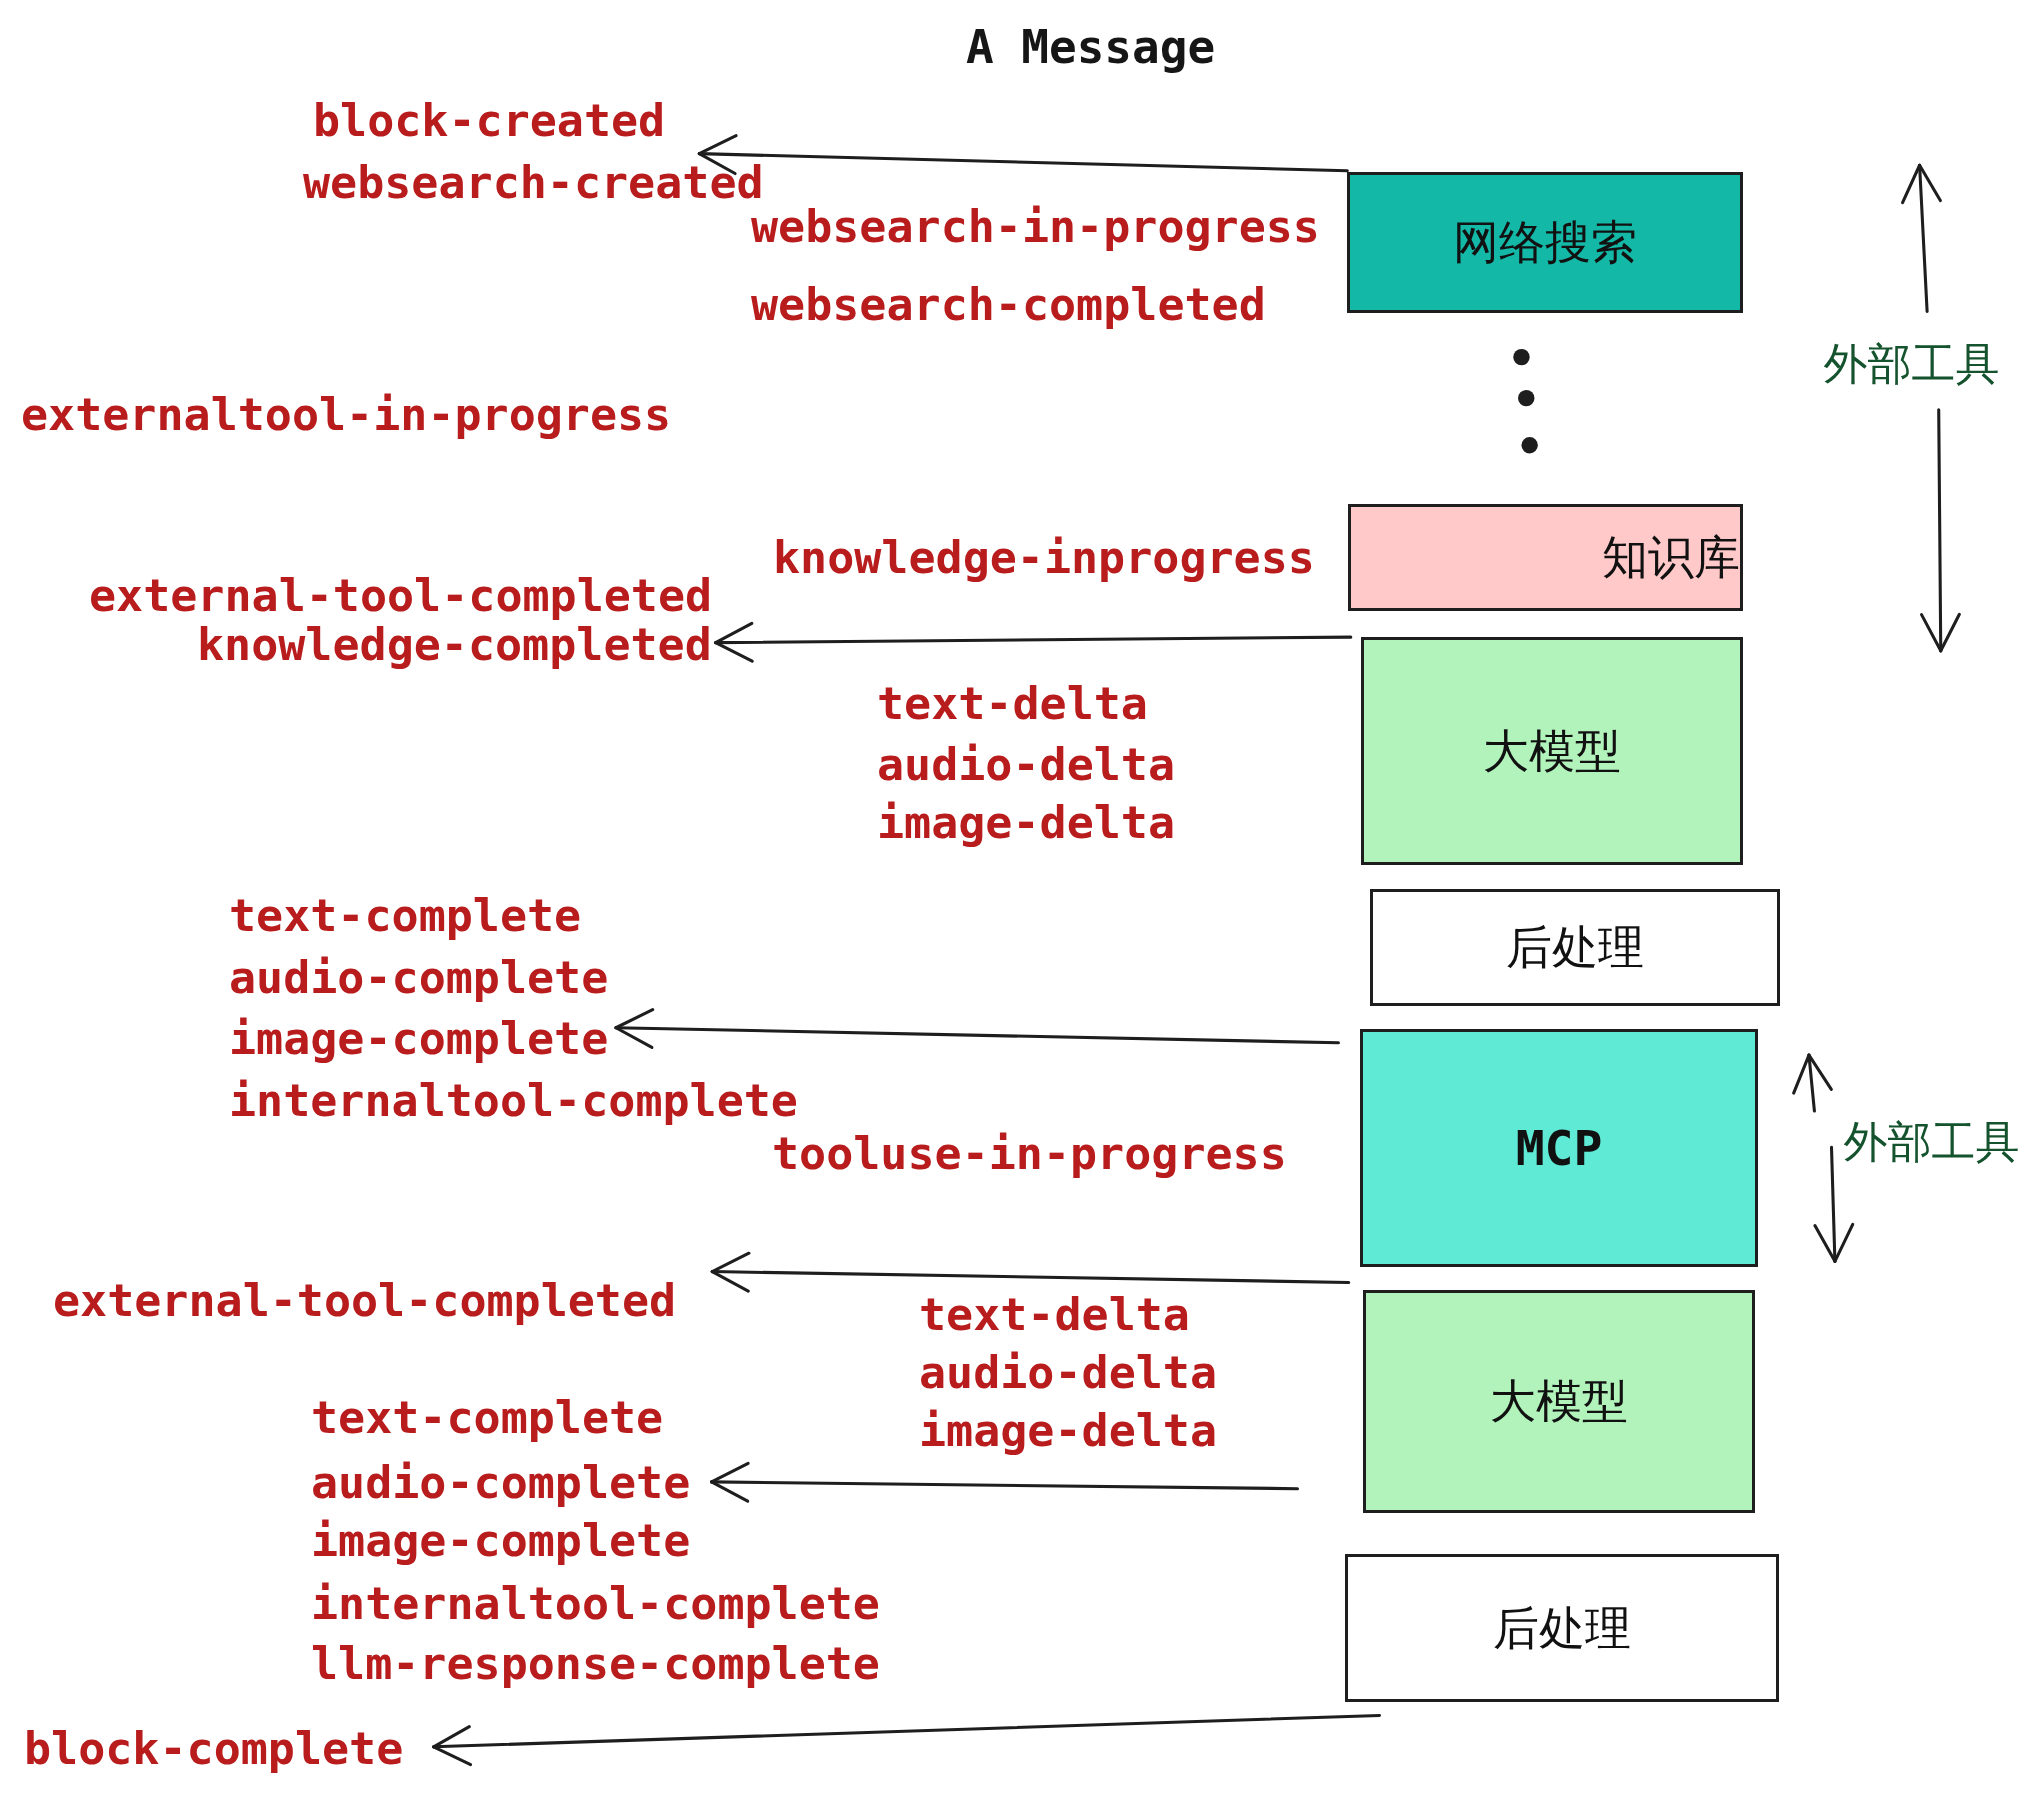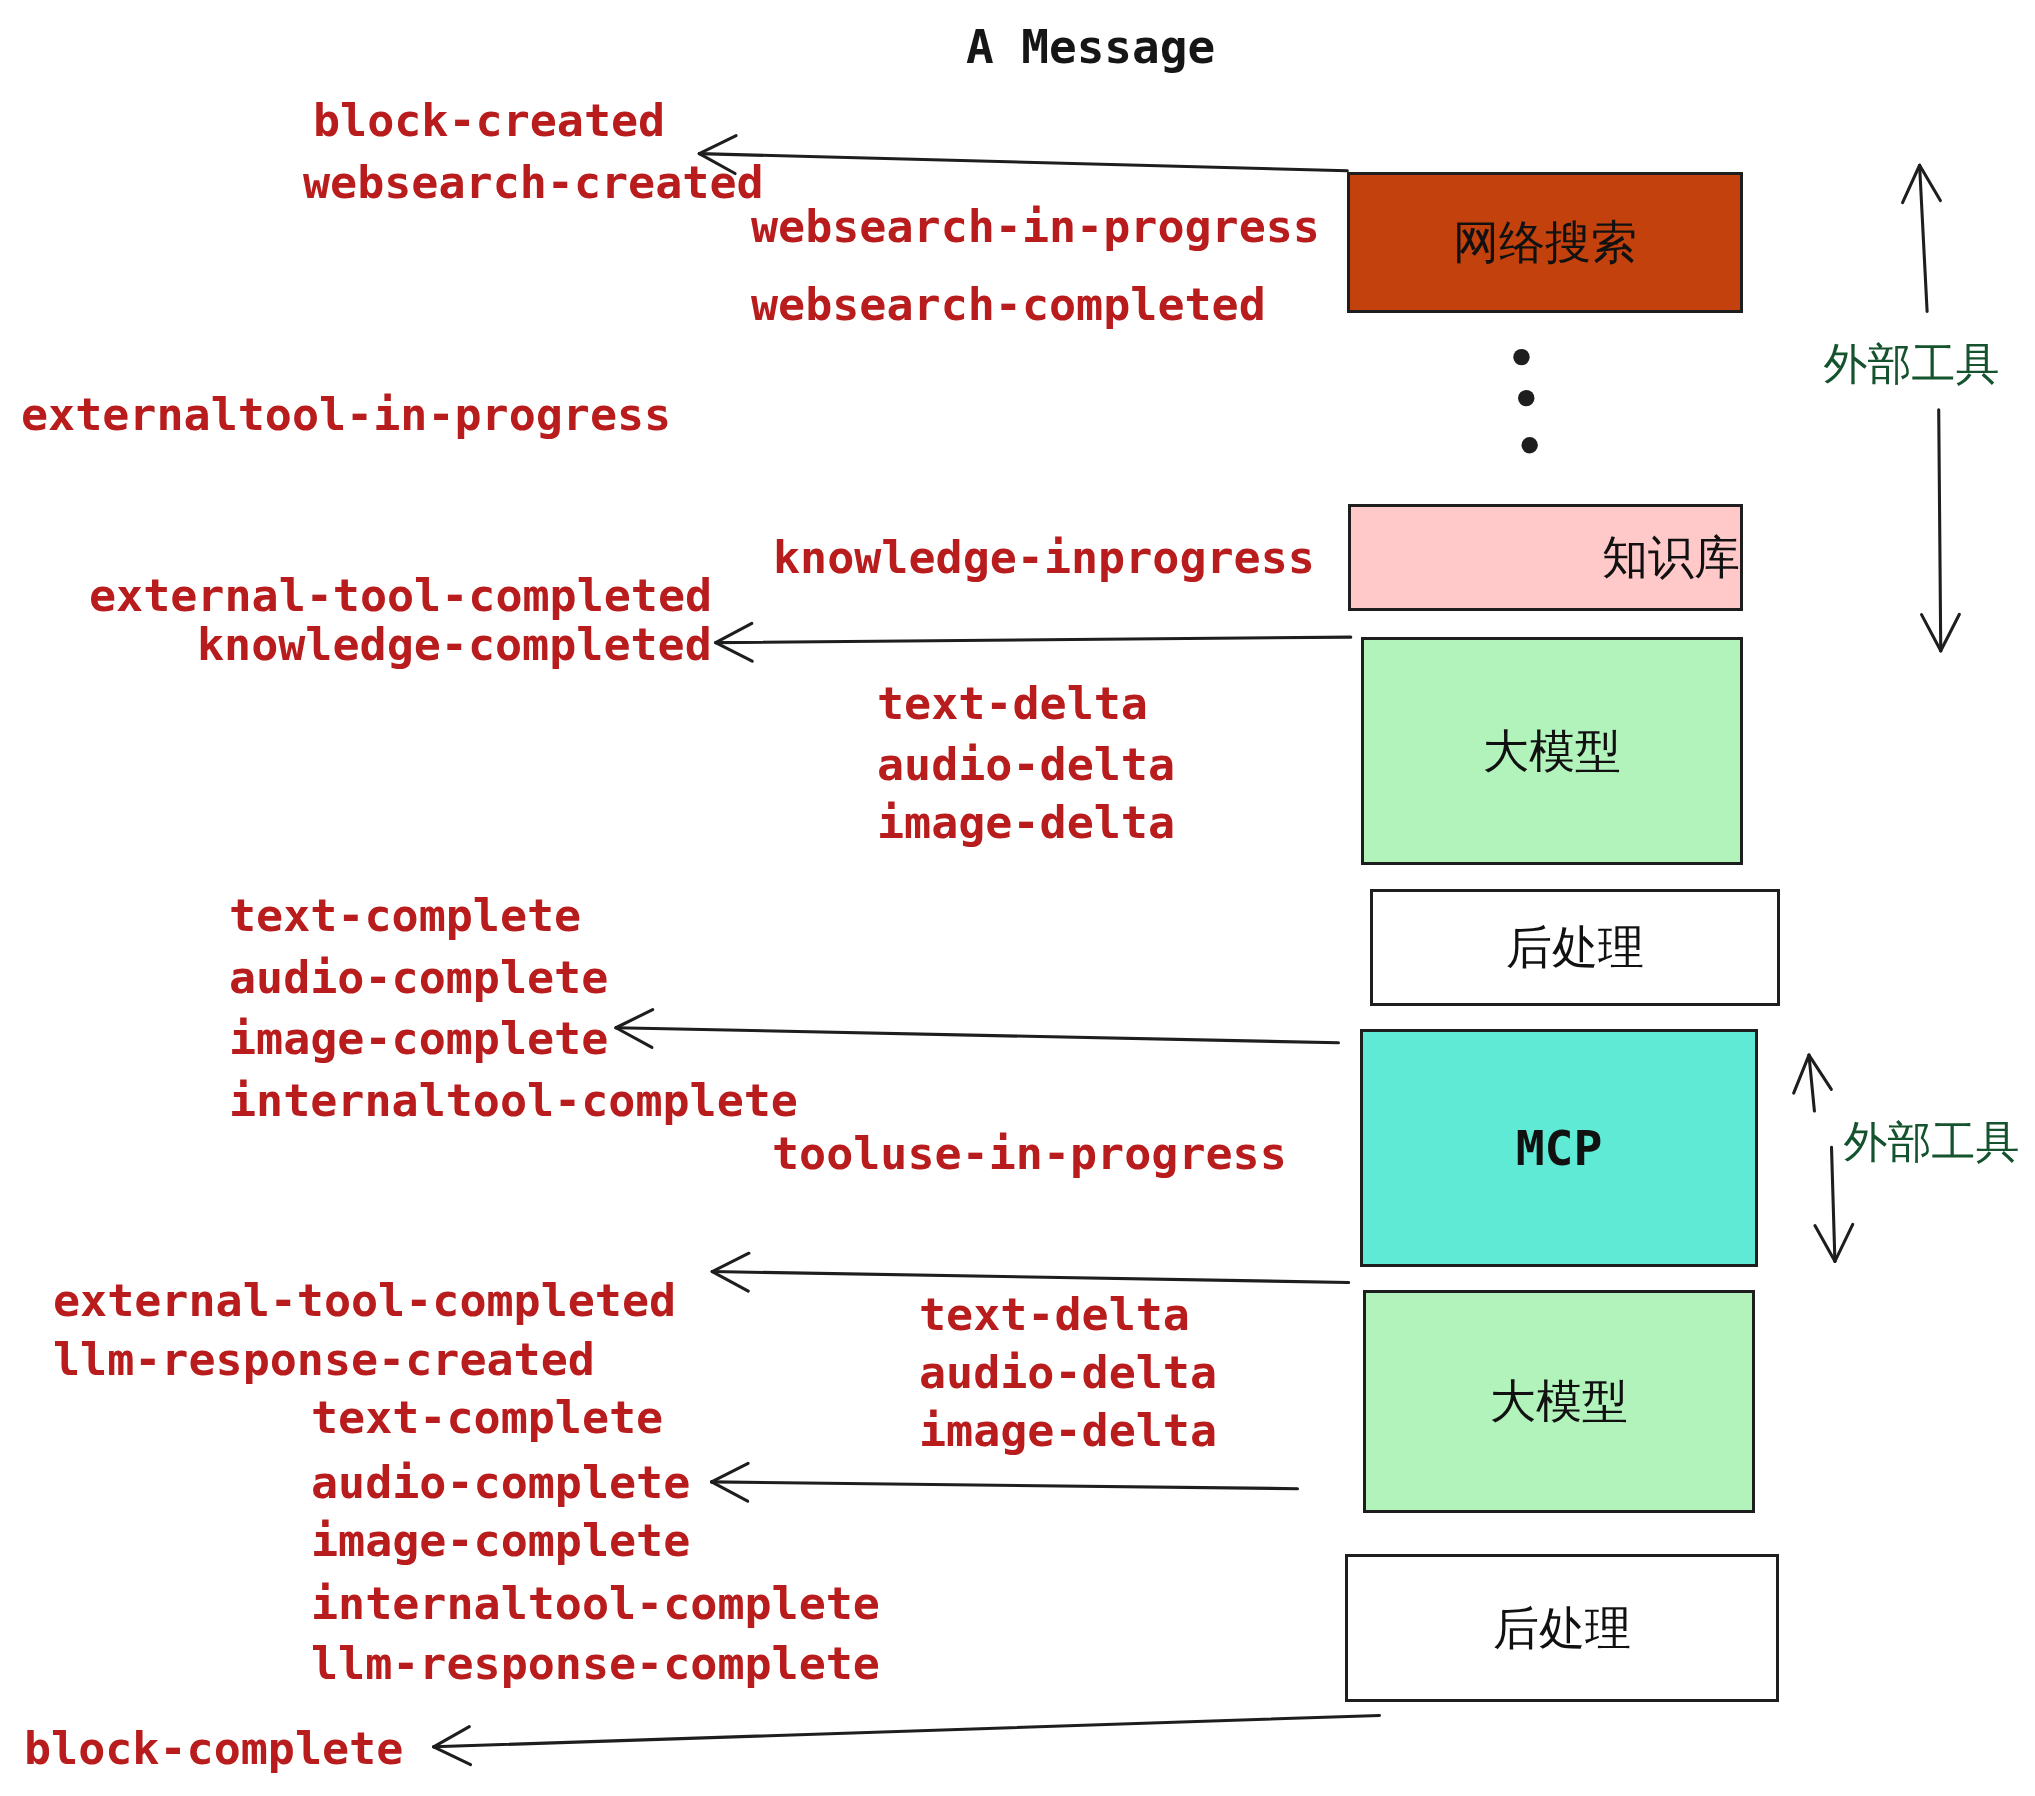--- a/index.html
+++ b/index.html
@@ -94,32 +94,31 @@
   <div class="ev" style="left:197px;top:622px">knowledge-completed</div>
   <div class="ev" style="left:877px;top:681px">text-delta</div>
   <div class="ev" style="left:877px;top:742px">audio-delta</div>
   <div class="ev" style="left:877px;top:800px">image-delta</div>
   <div class="ev" style="left:229px;top:893px">text-complete</div>
   <div class="ev" style="left:229px;top:955px">audio-complete</div>
   <div class="ev" style="left:229px;top:1016px">image-complete</div>
   <div class="ev" style="left:229px;top:1078px">internaltool-complete</div>
   <div class="ev" style="left:772px;top:1131px">tooluse-in-progress</div>
   <div class="ev" style="left:53px;top:1278px">external-tool-completed</div>
-  <div class="ev" style="left:53px;top:1337px">llm-response-created</div>
   <div class="ev" style="left:919px;top:1292px">text-delta</div>
   <div class="ev" style="left:919px;top:1350px">audio-delta</div>
   <div class="ev" style="left:919px;top:1408px">image-delta</div>
   <div class="ev" style="left:311px;top:1395px">text-complete</div>
   <div class="ev" style="left:311px;top:1460px">audio-complete</div>
   <div class="ev" style="left:311px;top:1518px">image-complete</div>
   <div class="ev" style="left:311px;top:1581px">internaltool-complete</div>
   <div class="ev" style="left:311px;top:1641px">llm-response-complete</div>
   <div class="ev" style="left:24px;top:1726px">block-complete</div>
 
-  <div class="box" style="left: 1347px; top: 172px; width: 396px; height: 141px; background: #c2410c;">
+  <div class="box" style="left: 1347px; top: 172px; width: 396px; height: 141px; background: #14b8a6;">
     <span class="lbl">网络搜索</span>
   </div>
   <div class="box" style="left: 1348px; top: 504px; width: 395px; height: 107px; background: rgb(255, 201, 201); justify-content: flex-end;">
     <span class="lbl">知识库</span>
   </div>
   <div class="box" style="left: 1361px; top: 637px; width: 382px; height: 228px; background: rgb(178, 242, 187);">
     <span class="lbl">大模型</span>
   </div>
   <div class="box" style="left: 1370px; top: 889px; width: 410px; height: 117px; background: rgb(255, 255, 255);">
     <span class="lbl">后处理</span>

